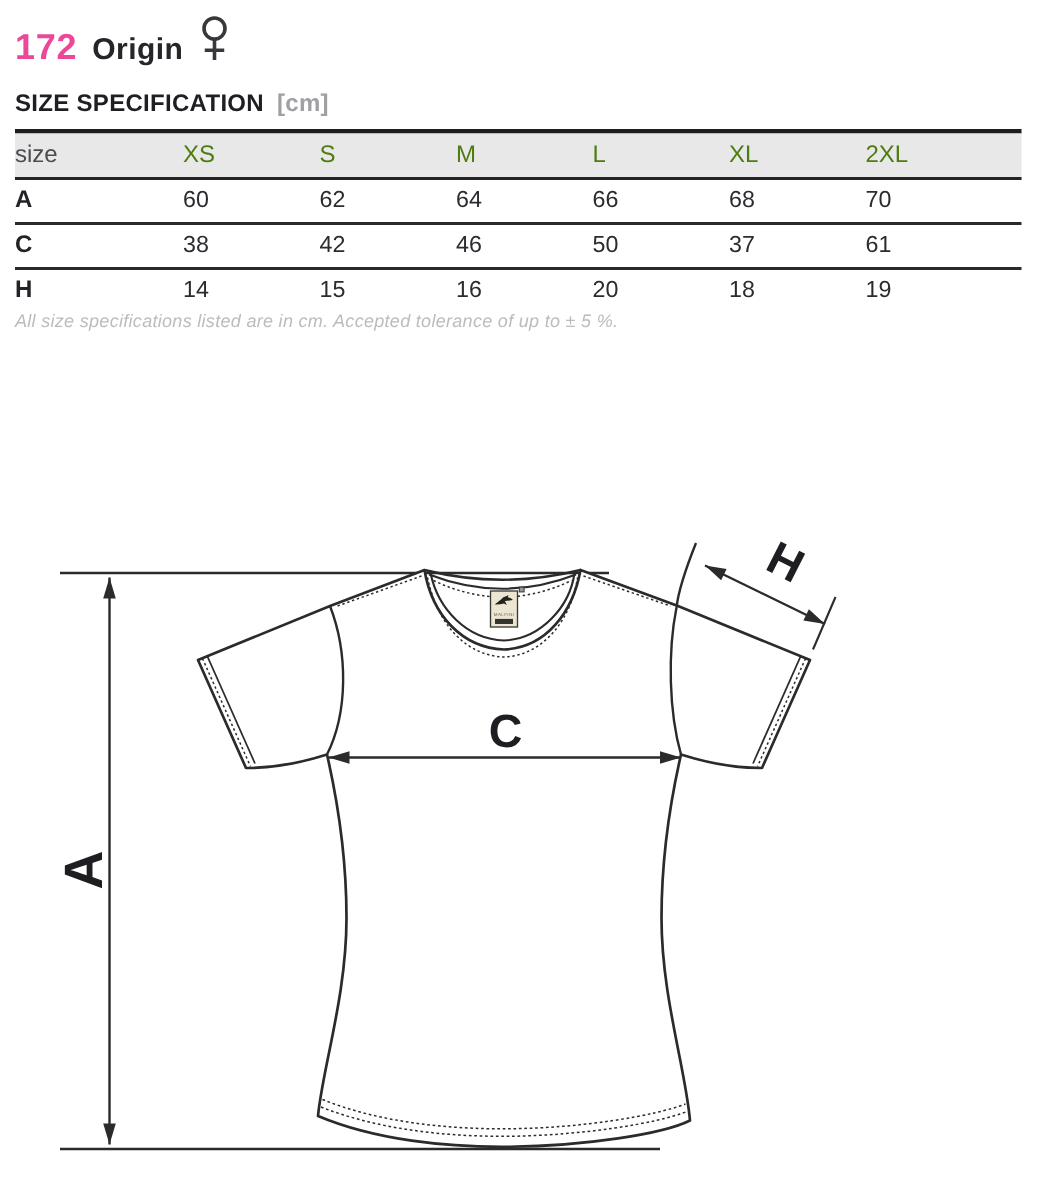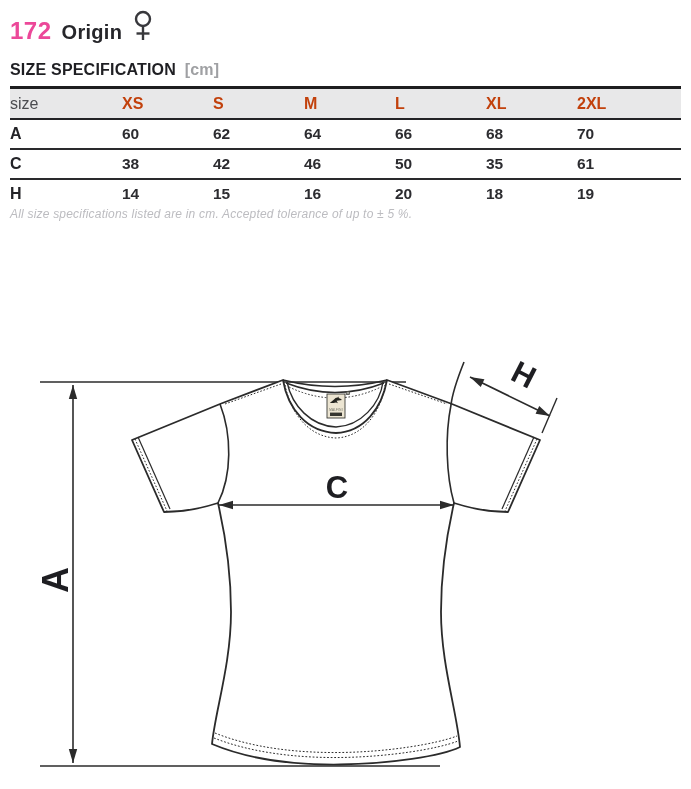--- a/index.html
+++ b/index.html
@@ -18,23 +18,23 @@
   .sec .unit{color:#9fa0a3;font-weight:700;margin-left:4px;}
   
   .tbl{position:absolute;left:10px;top:86px;width:671px;border-top:3px solid #1d1d1f;}
   .row{display:grid;grid-template-columns:112px repeat(6,91px);align-items:center;}
   .row.head{background:#e8e8e9;height:29px;border-bottom:2px solid #232326;}
   .row.data{height:28px;}
   .row.sep{border-bottom:2px solid #2a2a2d;}
   .cell{text-align:left;}
   .lblcell{padding-right:20px;}
   .corner{font-size:16px;color:#4b4c50;font-weight:400;}
-  .colhead{font-size:16px;font-weight:700;color:#c2410c;}
+  .colhead{font-size:16px;font-weight:400;color:#4d7c0f;}
   .rowlabel{font-size:16px;font-weight:800;color:#232327;}
-  .val{font-size:15.5px;font-weight:700;color:#2c2c30;}
+  .val{font-size:15.5px;font-weight:400;color:#2c2c30;}
   
   .foot{position:absolute;left:10px;top:207px;font-size:12px;font-style:italic;font-weight:300;
         color:#bcbcc0;letter-spacing:.2px;}
   
   .diagram{position:absolute;left:0;top:340px;}
   .dimtxt{font-family:"Liberation Sans","DejaVu Sans",sans-serif;font-weight:700;fill:#1e1e22;}
 </style>
 </head>
 <body>
 
@@ -73,21 +73,21 @@
     <div class="cell val">68</div>
     <div class="cell val">70</div>
   </div>
 
   <div class="row data sep">
     <div class="cell lblcell rowlabel">C</div>
     <div class="cell val">38</div>
     <div class="cell val">42</div>
     <div class="cell val">46</div>
     <div class="cell val">50</div>
-    <div class="cell val">35</div>
+    <div class="cell val">37</div>
     <div class="cell val">61</div>
   </div>
 
   <div class="row data">
     <div class="cell lblcell rowlabel">H</div>
     <div class="cell val">14</div>
     <div class="cell val">15</div>
     <div class="cell val">16</div>
     <div class="cell val">20</div>
     <div class="cell val">18</div>

